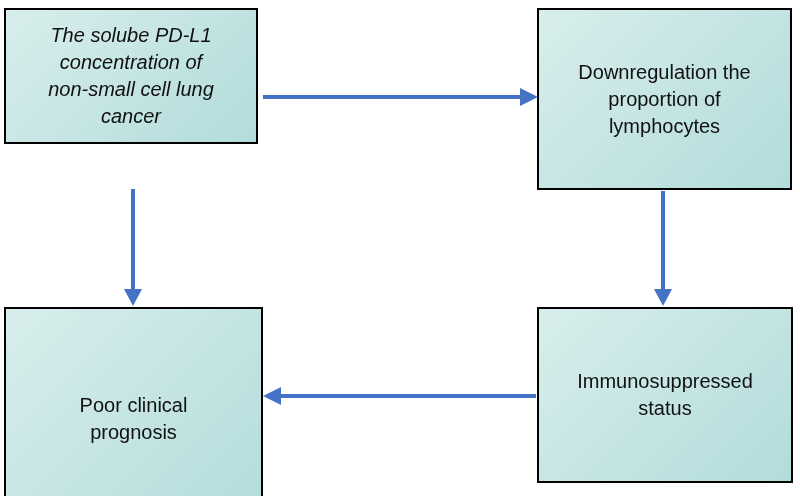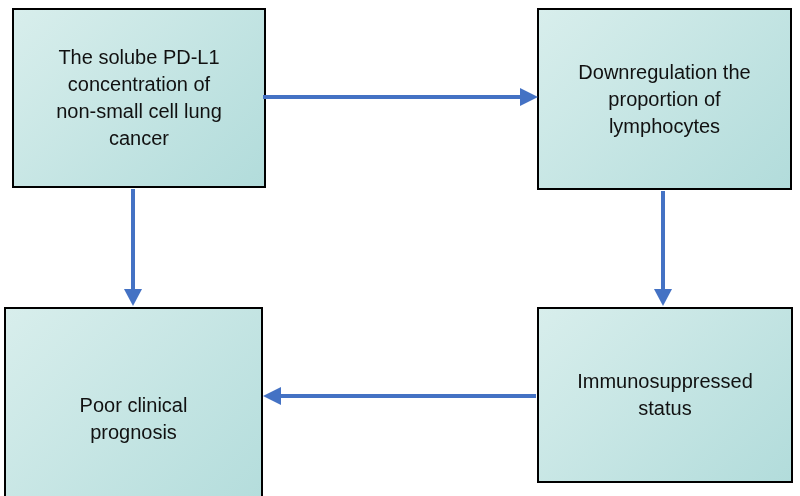--- a/index.html
+++ b/index.html
@@ -27,21 +27,21 @@
     justify-content: center;
     text-align: center;
   }
   .node-label {
     white-space: pre-line;
     font-size: 20px;
     line-height: 1.35;
     color: var(--text-color, #111111);
     padding: 0 6px;
   }
-  #node-soluble-pdl1   { left: 12px;   top: 8px;   width: 254px; height: 180px; }
+  #node-soluble-pdl1   { left: 4px;   top: 8px;   width: 254px; height: 136px; font-style: italic; }
   #node-downregulation { left: 537px; top: 8px;   width: 255px; height: 182px; }
   #node-prognosis      { left: 4px;   top: 307px; width: 259px; height: 223px; }
   #node-immunosuppressed { left: 537px; top: 307px; width: 256px; height: 176px; }
   .arrows {
     position: absolute;
     left: 0;
     top: 0;
     width: 800px;
     height: 496px;
     pointer-events: none;

